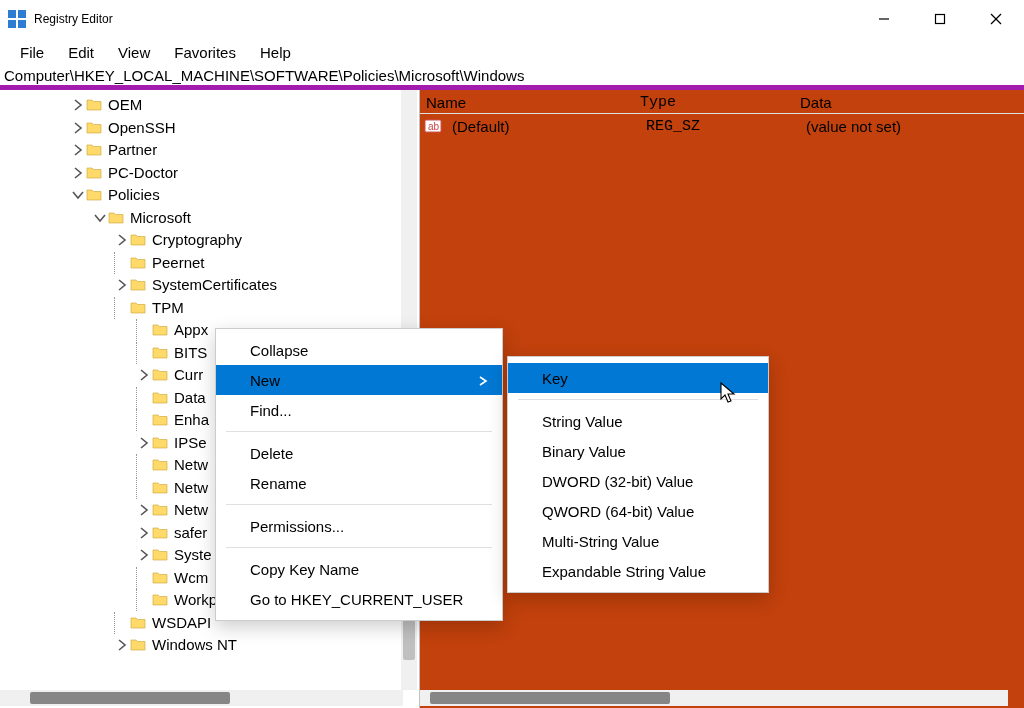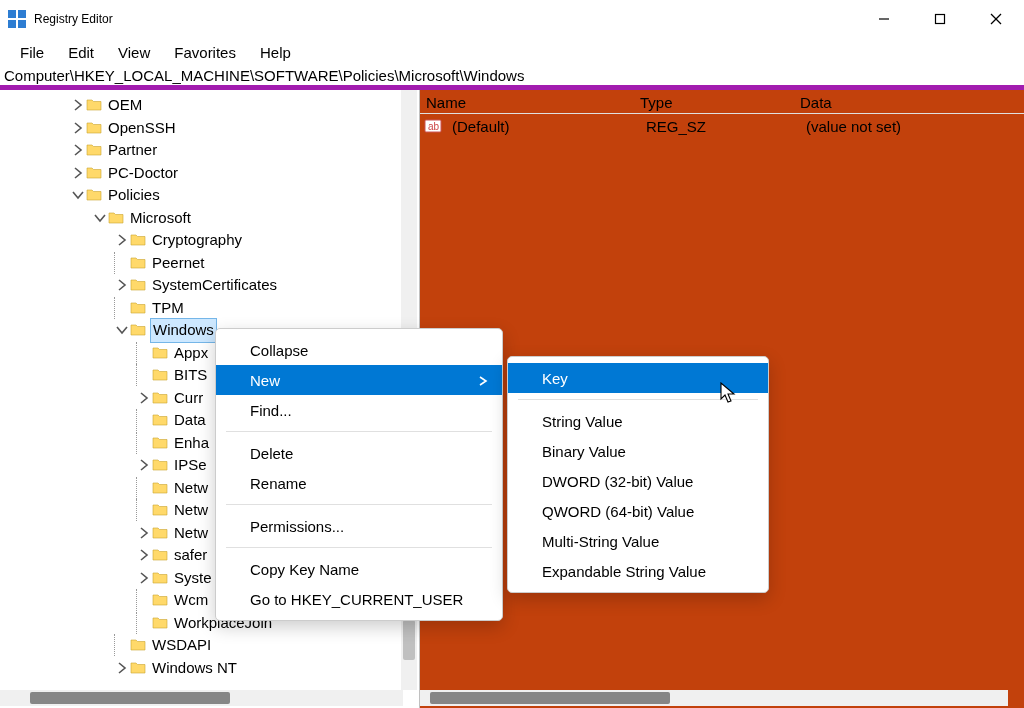--- a/index.html
+++ b/index.html
@@ -31,29 +31,29 @@
   .tree .expander { width:16px; display:flex; align-items:center; justify-content:center; color:#555;}
   .tree .expander.dashed { border-left:1px dotted #999; height:22px; width:12px; margin-right:4px;}
   .tree .folder { margin-right:4px; display:flex; align-items:center;}
   .tree .label { padding: 0 2px; }
   .tree .label.sel { background: #cde8ff; border:1px solid #75b6e8; }
   .indent { display:inline-block; }
 
   
   .value-header { display:flex; height:24px; border-bottom:1px solid #e0e0e0; font-size:15px; padding-top:4px;}
   .col-name { width:220px; padding-left:6px;}
-  .col-type { width:160px;}
+  .col-type { width:160px;font-family:Liberation Mono, monospace;}
   .col-data { flex:1;}
   .value-row { display:flex; height:24px; align-items:center; font-size:15px;}
   .value-row .vicon { margin-left:4px; margin-right:4px; display:flex; align-items:center;}
 
   
-  .ctx-menu { position:absolute; background:#fff; border:1px solid #ccc; border-radius:5px; box-shadow:0 6px 18px rgba(0,0,0,0.2); padding:6px 0; font-size:15px; }
+  .ctx-menu { position:absolute; background:#fff; border:1px solid #ccc; border-radius:0; box-shadow:0 6px 18px rgba(0,0,0,0.2); padding:6px 0; font-size:15px; }
   .ctx-item { height:30px; display:flex; align-items:center; padding:0 20px 0 34px; position:relative;}
-  .ctx-item.highlight { background:#0078d4; color:#ffffff; }
+  .ctx-item.highlight { background:#0078d4; color:#000000; }
   .ctx-sep { height:1px; background:#e0e0e0; margin:6px 10px; }
   .ctx-arrow { position:absolute; right:14px; }
 
   
   .vsb { position:absolute; right:2px; top:0; bottom:18px; width:16px; background:#f0f0f0;}
   .vsb .thumb { position:absolute; left:2px; right:2px; background:#c0c0c0; border-radius:2px;}
   .hsb { position:absolute; left:0; right:16px; bottom:2px; height:16px; background:#f0f0f0;}
   .hsb .thumb { position:absolute; top:2px; bottom:2px; background:#868686; border-radius:2px;}
 
   
@@ -248,34 +248,20 @@
           <span class="indent" style="width:114px"></span>
           <span class="expander dashed"></span>
           <span class="folder">
             <svg width="16" height="16">
               <use href="#folder"></use>
             </svg>
           </span>
           <span class="label">TPM</span>
         </div>
       <div class="row">
-          <span class="indent" style="width:114px"></span>
-          <span class="expander">
-            <svg width="14" height="14">
-              <use href="#chev-d"></use>
-            </svg>
-          </span>
-          <span class="folder">
-            <svg width="16" height="16">
-              <use href="#folder"></use>
-            </svg>
-          </span>
-          <span class="label sel">Windows</span>
-        </div>
-      <div class="row">
           <span class="indent" style="width:136px"></span>
           <span class="expander dashed"></span>
           <span class="folder">
             <svg width="16" height="16">
               <use href="#folder"></use>
             </svg>
           </span>
           <span class="label">Appx</span>
         </div>
       <div class="row">

